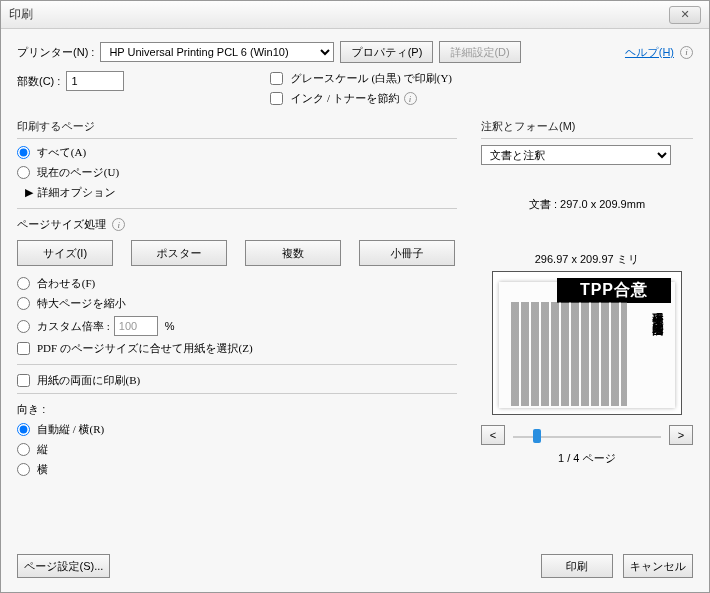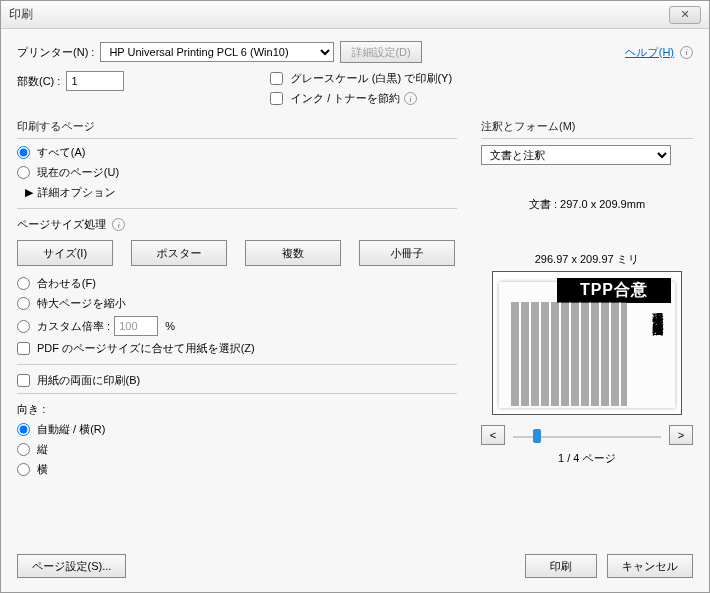--- a/index.html
+++ b/index.html
@@ -38,41 +38,42 @@
 .preview-box .cols { position: absolute; left: 18px; top: 30px; right: 54px; bottom: 8px; background: repeating-linear-gradient(90deg, #666 0 8px, #fff 8px 10px); opacity: 0.55; }
 .preview-box .vtext { position: absolute; right: 16px; top: 32px; writing-mode: vertical-rl; font-size: 11px; font-weight: bold; color: #000; letter-spacing: 1px; }
 .slider-row { display: flex; align-items: center; gap: 8px; margin-top: 10px; }
 .slider-btn { width: 24px; height: 20px; padding: 0; }
 .slider-track { flex: 1; height: 20px; position: relative; }
 .slider-track .line { position: absolute; left: 0; right: 0; top: 11px; height: 2px; background: #ccc; }
 .slider-track .thumb { position: absolute; left: 20px; top: 4px; width: 8px; height: 14px; background: #2a8fe0; border-radius: 2px; }
 .page-indicator { text-align: center; margin-top: 6px; }
 .footer { position: absolute; left: 0; right: 0; bottom: 0; padding: 10px 16px 14px 16px; display: flex; align-items: center; }
 .footer .spacer { flex: 1; }
-.footer button { height: 24px; padding: 0 14px; }
+.footer button { height: 24px; padding: 0 6px; }
 .footer .primary { padding: 0 24px; margin-right: 10px; }
-label { cursor: pointer; }
+label { cursor: pointer; font-family: Liberation Serif, serif; }
 </style>
 </head>
 <body>
 
 <div class="window">
   <div class="titlebar">
     <span class="title">印刷</span>
     <div class="close">
         <span>✕</span>
       </div>
   </div>
 
   <div class="content">
     <div class="row">
       <span>プリンター(N) :</span>
       <select class="printer-select">
         <option>HP Universal Printing PCL 6 (Win10)</option>
       </select>
+      <button>プロパティ(P)</button>
       <button disabled="">詳細設定(D)</button>
       <span class="link">ヘルプ(H)</span>
       <span class="info-icon">i</span>
     </div>
 
     <div class="row" style="align-items:flex-start;">
       <div style="display:flex;align-items:center;gap:6px;">
         <span>部数(C) :</span>
         <input type="text" class="copies-input" value="1" style="">
       </div>

